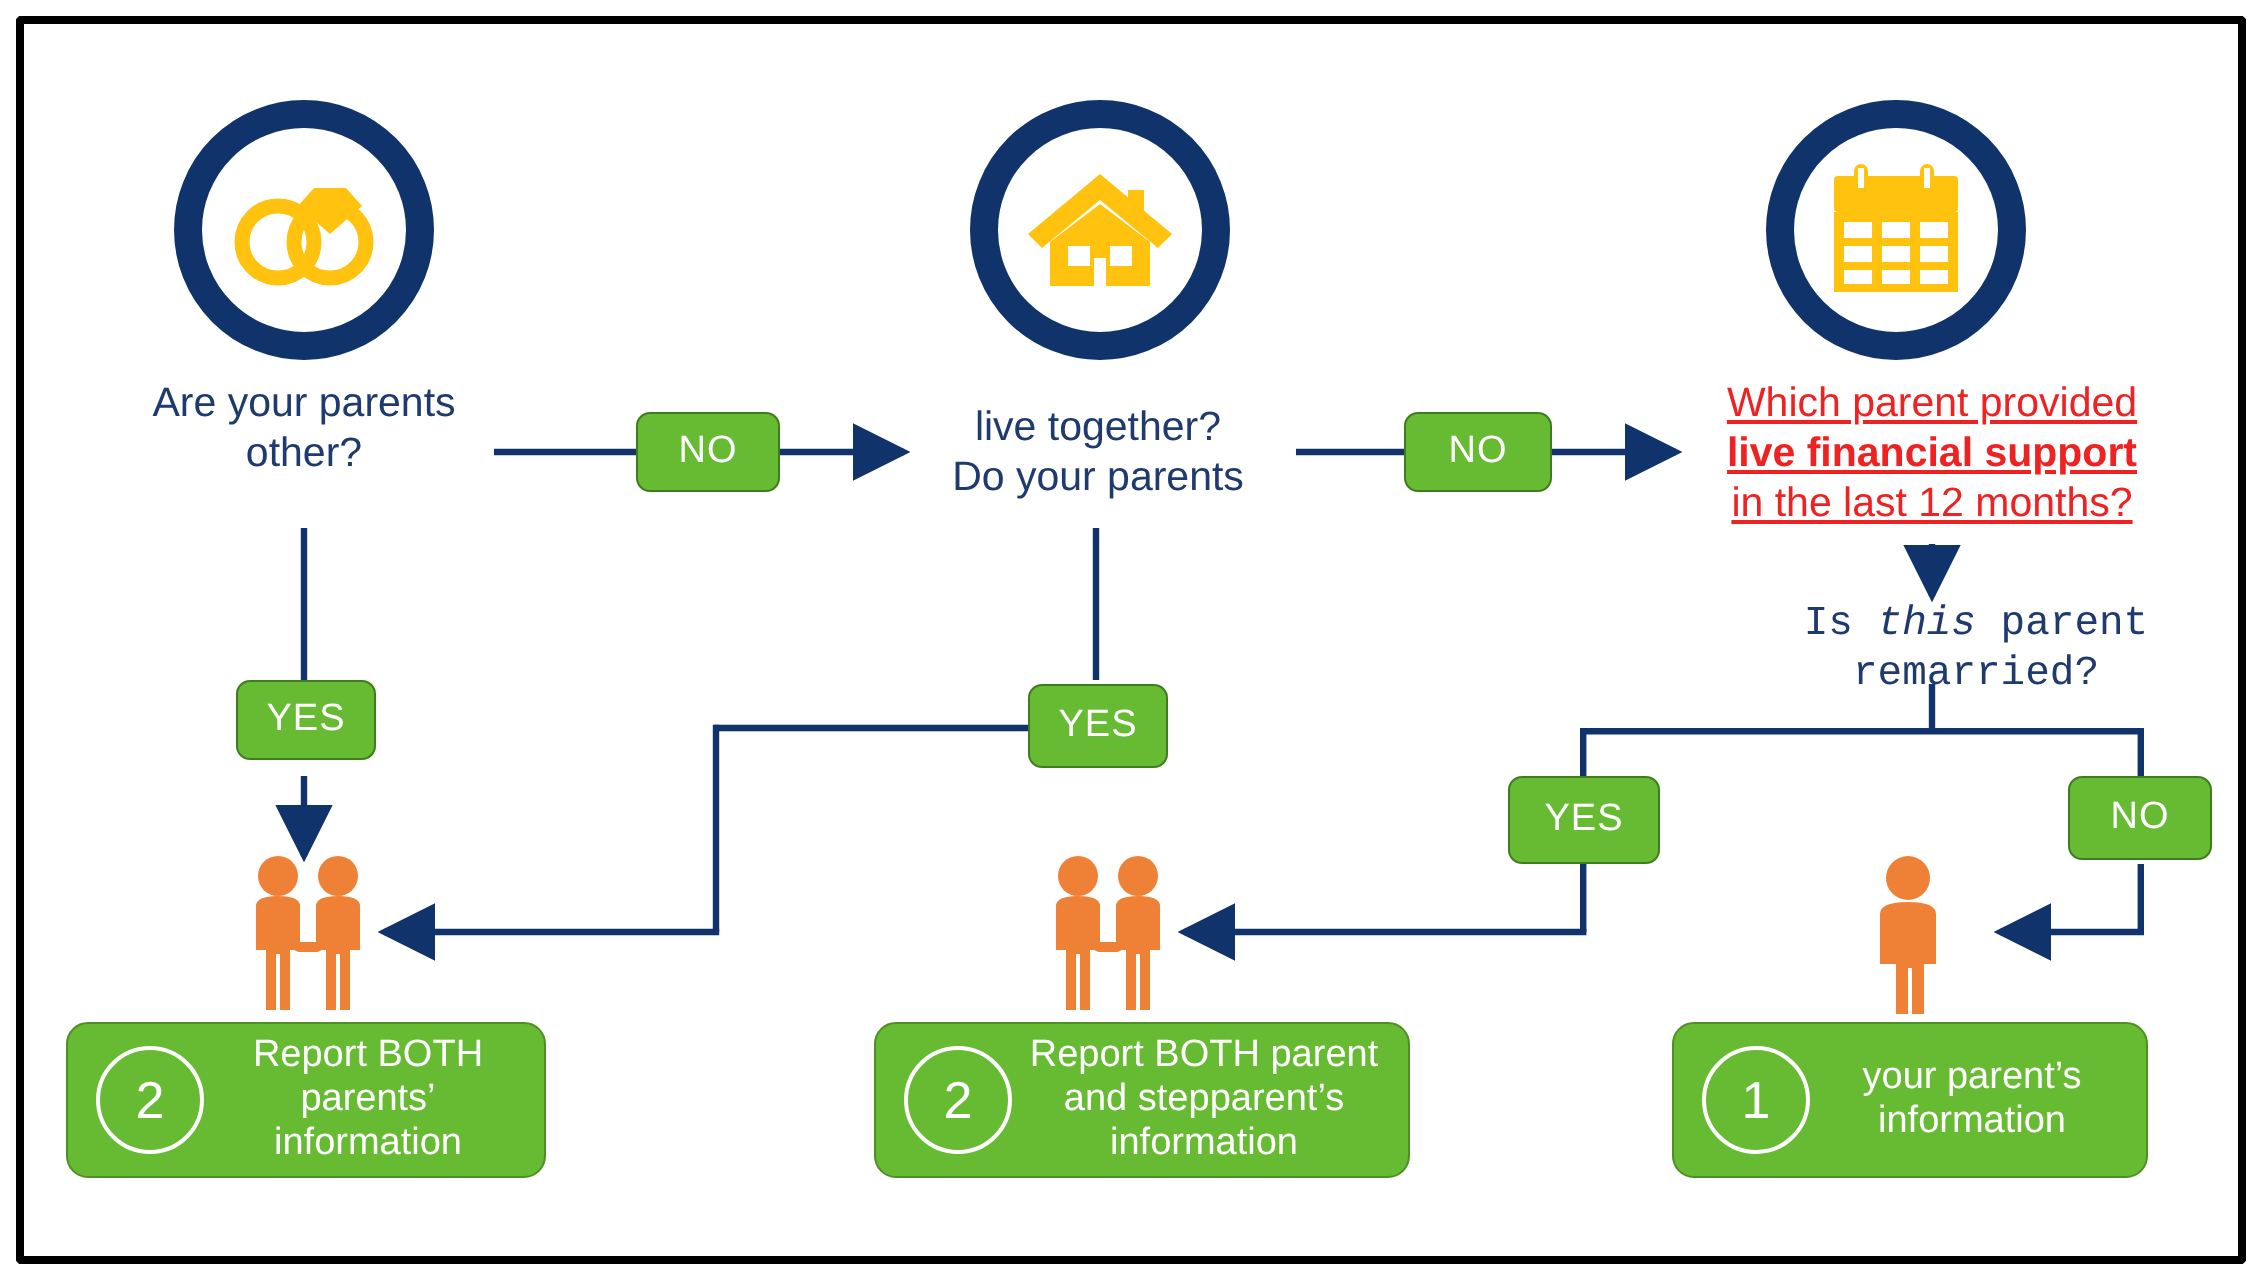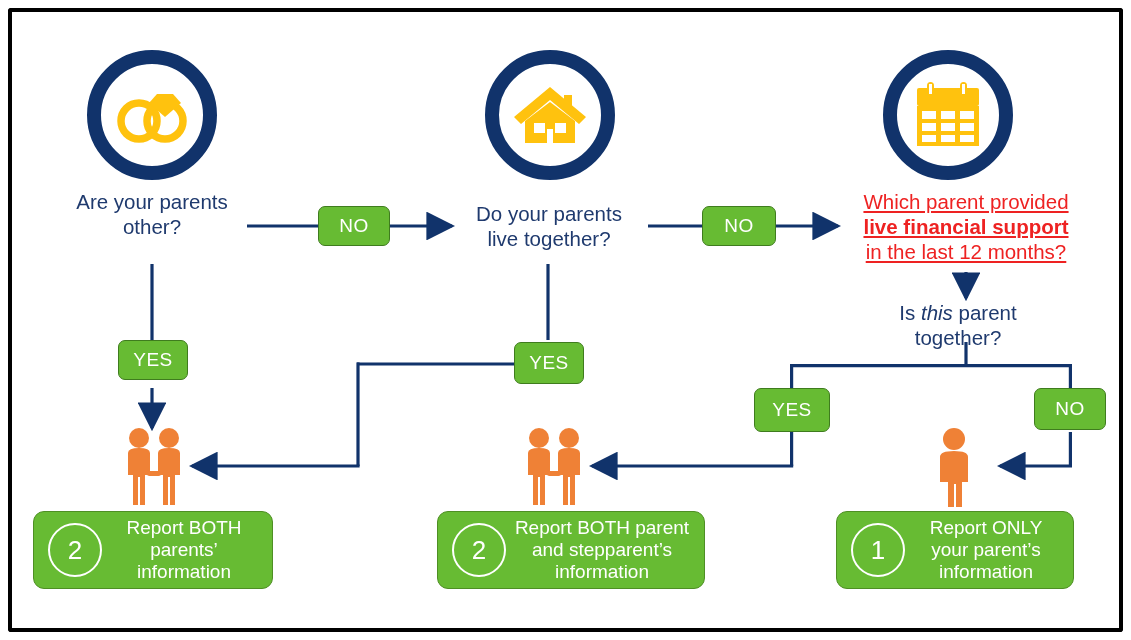--- a/index.html
+++ b/index.html
@@ -183,33 +183,33 @@
       </svg>
     </span>
   </div>
 
   <div class="question" style="left:32px;top:189px;width:240px;">
     <div>Are your parents</div>
     <div>other?</div>
   </div>
 
   <div class="question" style="left:440px;top:201px;width:218px;">
+    <div>live together?</div>
     <div>Do your parents</div>
-    <div>live together?</div>
   </div>
 
   <div class="question red" style="left:838px;top:189px;width:256px;text-decoration:underline;">
     <div>Which parent provided</div>
     <div class="bold">live financial support</div>
     <div>in the last 12 months?</div>
   </div>
 
-  <div class="question" style="left:858px;top:300px;width:200px;">
+  <div class="question" style="left:888px;top:300px;width:200px;font-family:Liberation Mono, monospace;">
     <div><span>Is </span><span class="ital">this</span><span> parent</span></div>
-    <div>together?</div>
+    <div>remarried?</div>
   </div>
 
   <div class="badge" style="left:318px;top:206px;width:72px;height:40px;">
     <span>NO</span>
   </div>
 
   <div class="badge" style="left:118px;top:340px;width:70px;height:40px;">
     <span>YES</span>
   </div>
 
@@ -282,19 +282,18 @@
       <div>and stepparent’s</div>
       <div>information</div>
     </div>
   </div>
 
   <div class="outcome" style="left:836px;top:511px;width:238px;height:78px;">
     <div class="numcircle">
       <span>1</span>
     </div>
     <div class="otext">
-      <div>Report ONLY</div>
       <div>your parent’s</div>
       <div>information</div>
     </div>
   </div>
 
 </div>
 
 </body></html>

